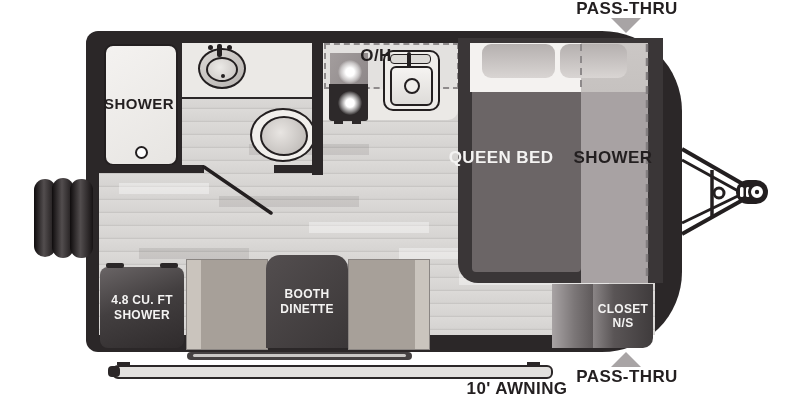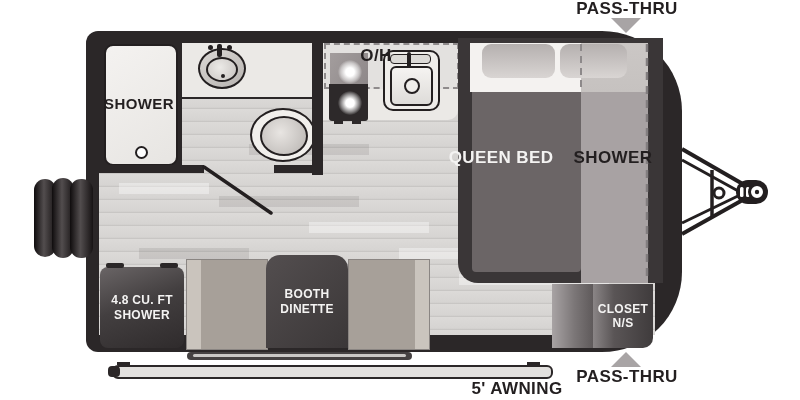--- a/index.html
+++ b/index.html
@@ -139,21 +139,21 @@
     <circle cx="719" cy="193" r="5" fill="#ffffff" stroke="#231f20" stroke-width="3"></circle>
     <rect x="736" y="180" width="32" height="24" rx="12" fill="#231f20"></rect>
     <rect x="740" y="187" width="3.5" height="10" rx="1.5" fill="#ffffff"></rect>
     <rect x="746" y="187" width="3.5" height="10" rx="1.5" fill="#ffffff"></rect>
     <circle cx="757" cy="192" r="7.5" fill="#ffffff" stroke="#231f20" stroke-width="3"></circle>
     <circle cx="757" cy="192" r="2.2" fill="#231f20"></circle>
   </svg>
 
   <div class="lbl" style="left:627px;top:9px;">PASS-THRU</div>
   <div class="lbl" style="left:627px;top:377px;">PASS-THRU</div>
-  <div class="lbl" style="left:517px;top:389px;">5' AWNING</div>
+  <div class="lbl" style="left:517px;top:389px;">10' AWNING</div>
   <div class="lbl" style="left:139px;top:103px;font-size:15px;">SHOWER</div>
   <div class="lbl" style="left:376px;top:56px;">O/H</div>
   <div class="lbl white" style="left:501px;top:158px;">QUEEN BED</div>
   <div class="lbl" style="left:613px;top:158px;">SHOWER</div>
 
   <div class="boxlbl" style="left:100px;top:267px;width:84px;height:81px;">
     <span>4.8 CU. FT</span>
     <span>SHOWER</span>
   </div>
   <div class="boxlbl" style="left:593px;top:284px;width:60px;height:64px;">

